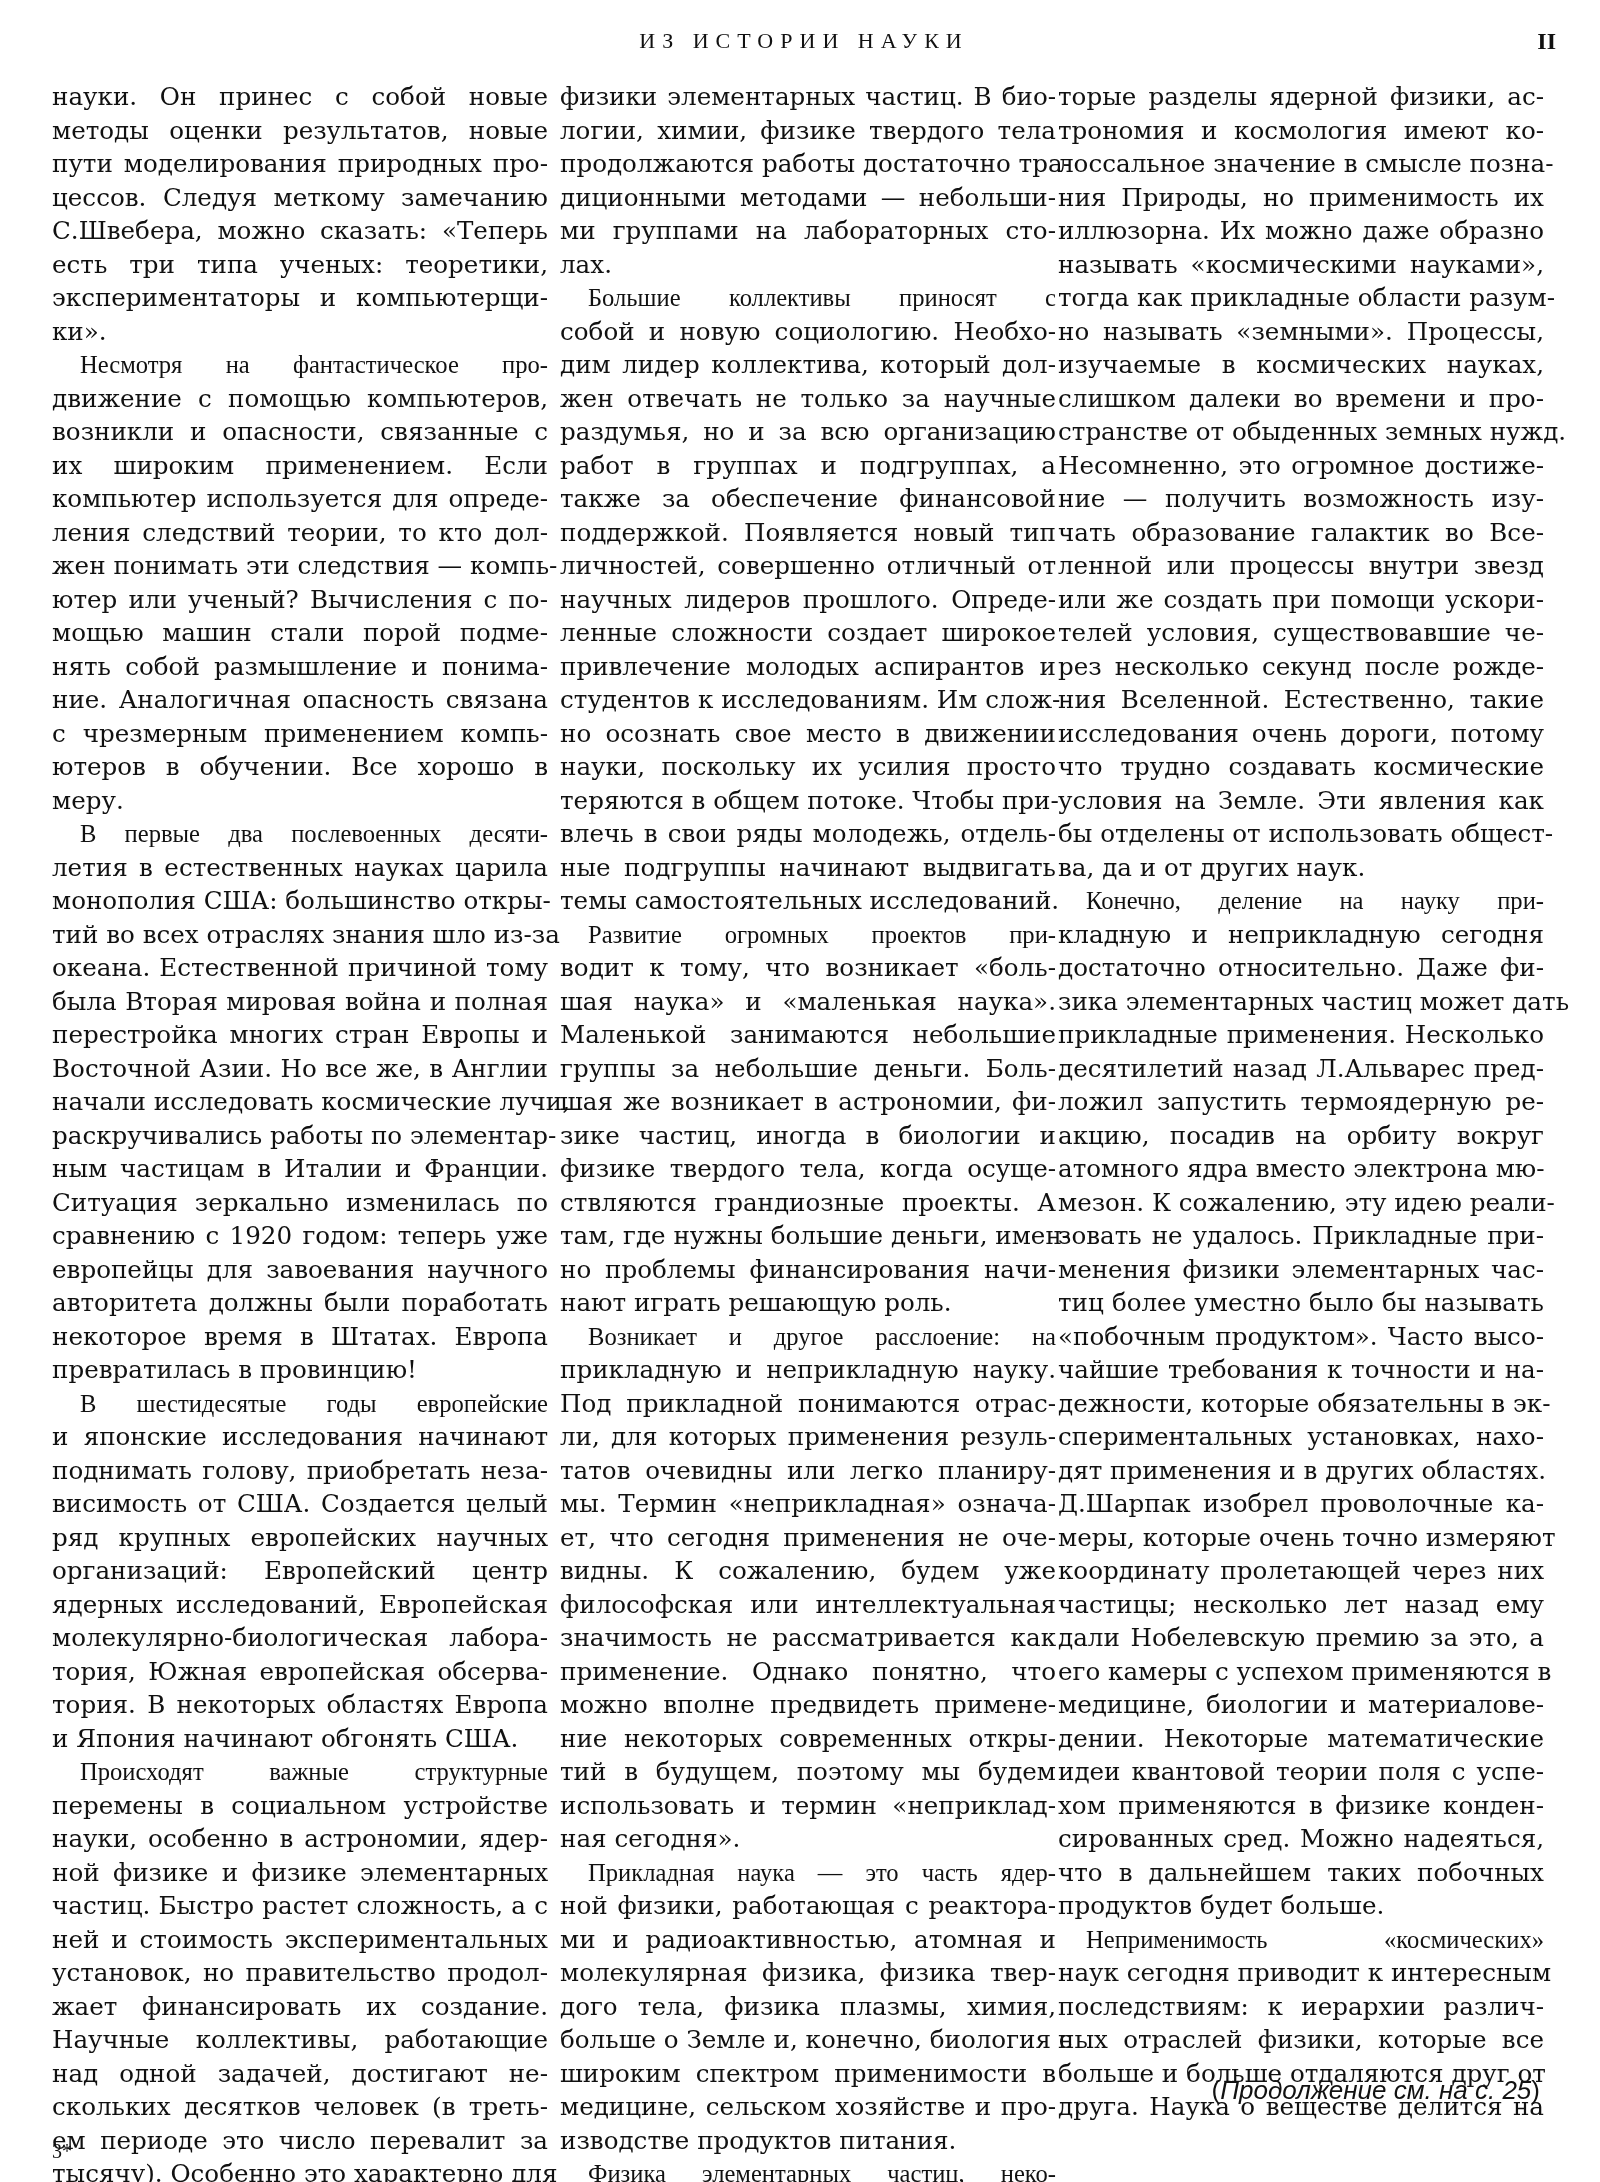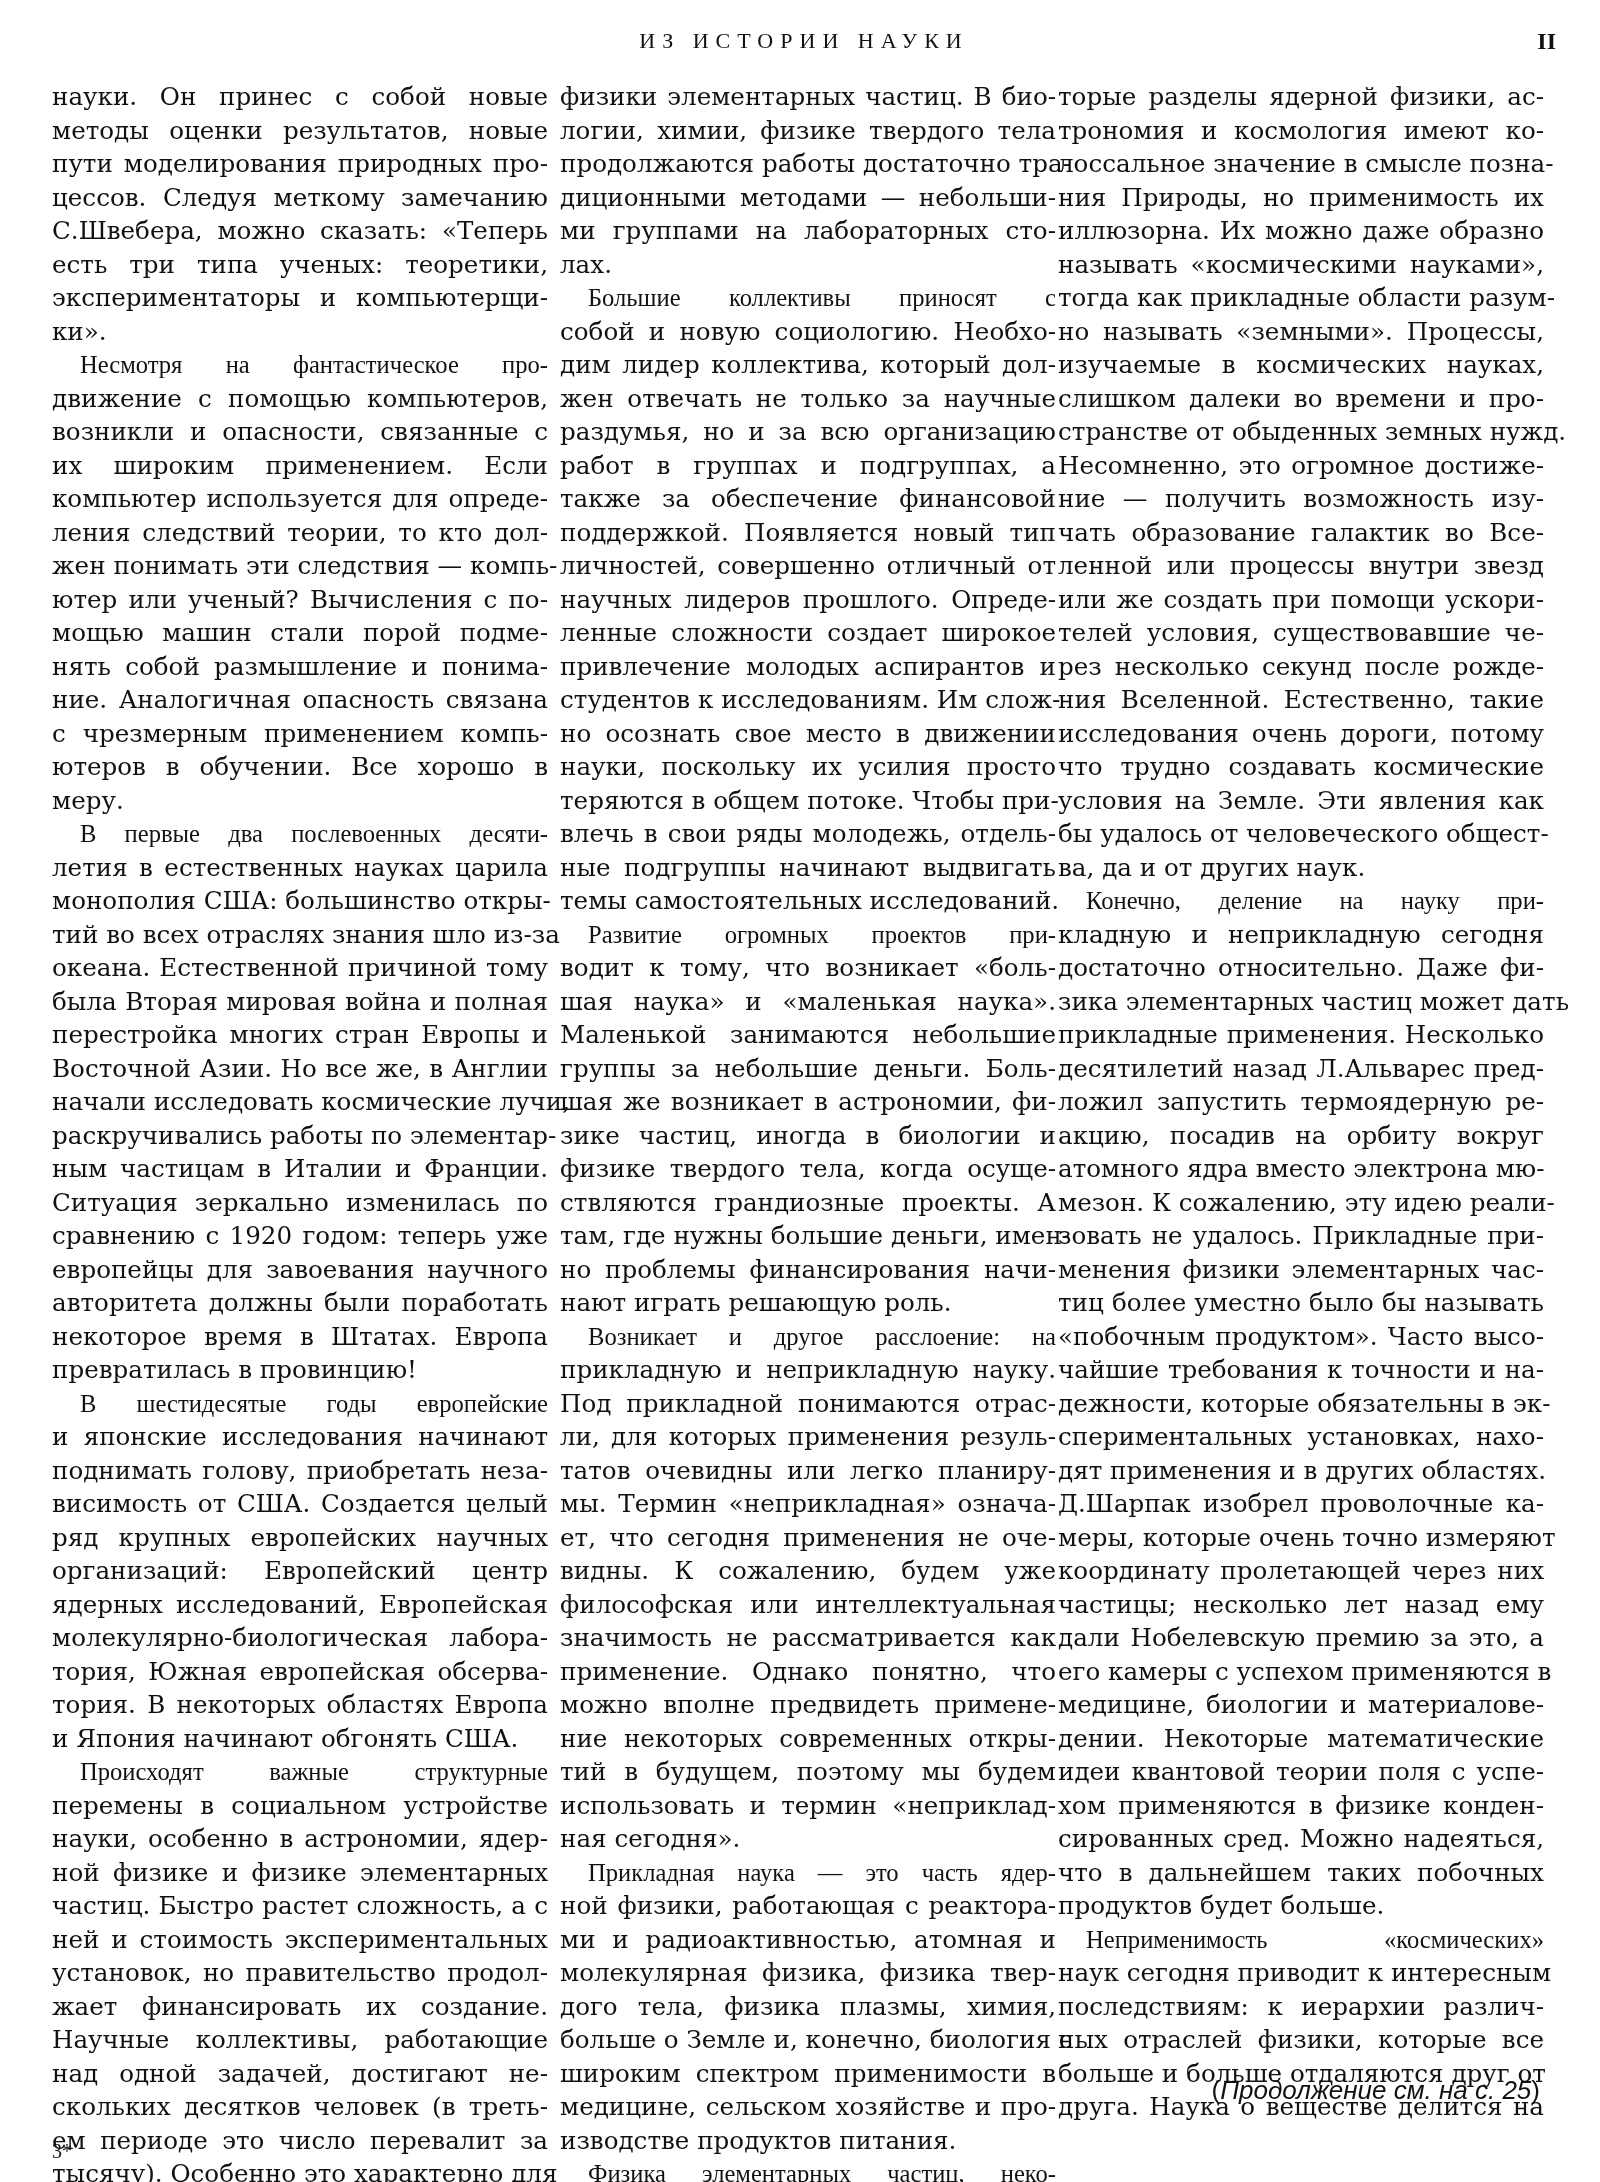--- a/index.html
+++ b/index.html
@@ -174,21 +174,21 @@
     <span class="line">ние — получить возможность изу-</span>
     <span class="line">чать образование галактик во Все-</span>
     <span class="line">ленной или процессы внутри звезд</span>
     <span class="line">или же создать при помощи ускори-</span>
     <span class="line">телей условия, существовавшие че-</span>
     <span class="line">рез несколько секунд после рожде-</span>
     <span class="line">ния Вселенной. Естественно, такие</span>
     <span class="line">исследования очень дороги, потому</span>
     <span class="line">что трудно создавать космические</span>
     <span class="line">условия на Земле. Эти явления как</span>
-    <span class="line">бы удалось от человеческого общест-</span>
+    <span class="line">бы отделены от использовать общест-</span>
     <span class="line last">ва, да и от других наук.</span>
     <span class="line indent">Конечно, деление на науку при-</span>
     <span class="line">кладную и неприкладную сегодня</span>
     <span class="line">достаточно относительно. Даже фи-</span>
     <span class="line">зика элементарных частиц может дать</span>
     <span class="line">прикладные применения. Несколько</span>
     <span class="line">десятилетий назад Л.Альварес пред-</span>
     <span class="line">ложил запустить термоядерную ре-</span>
     <span class="line">акцию, посадив на орбиту вокруг</span>
     <span class="line">атомного ядра вместо электрона мю-</span>

